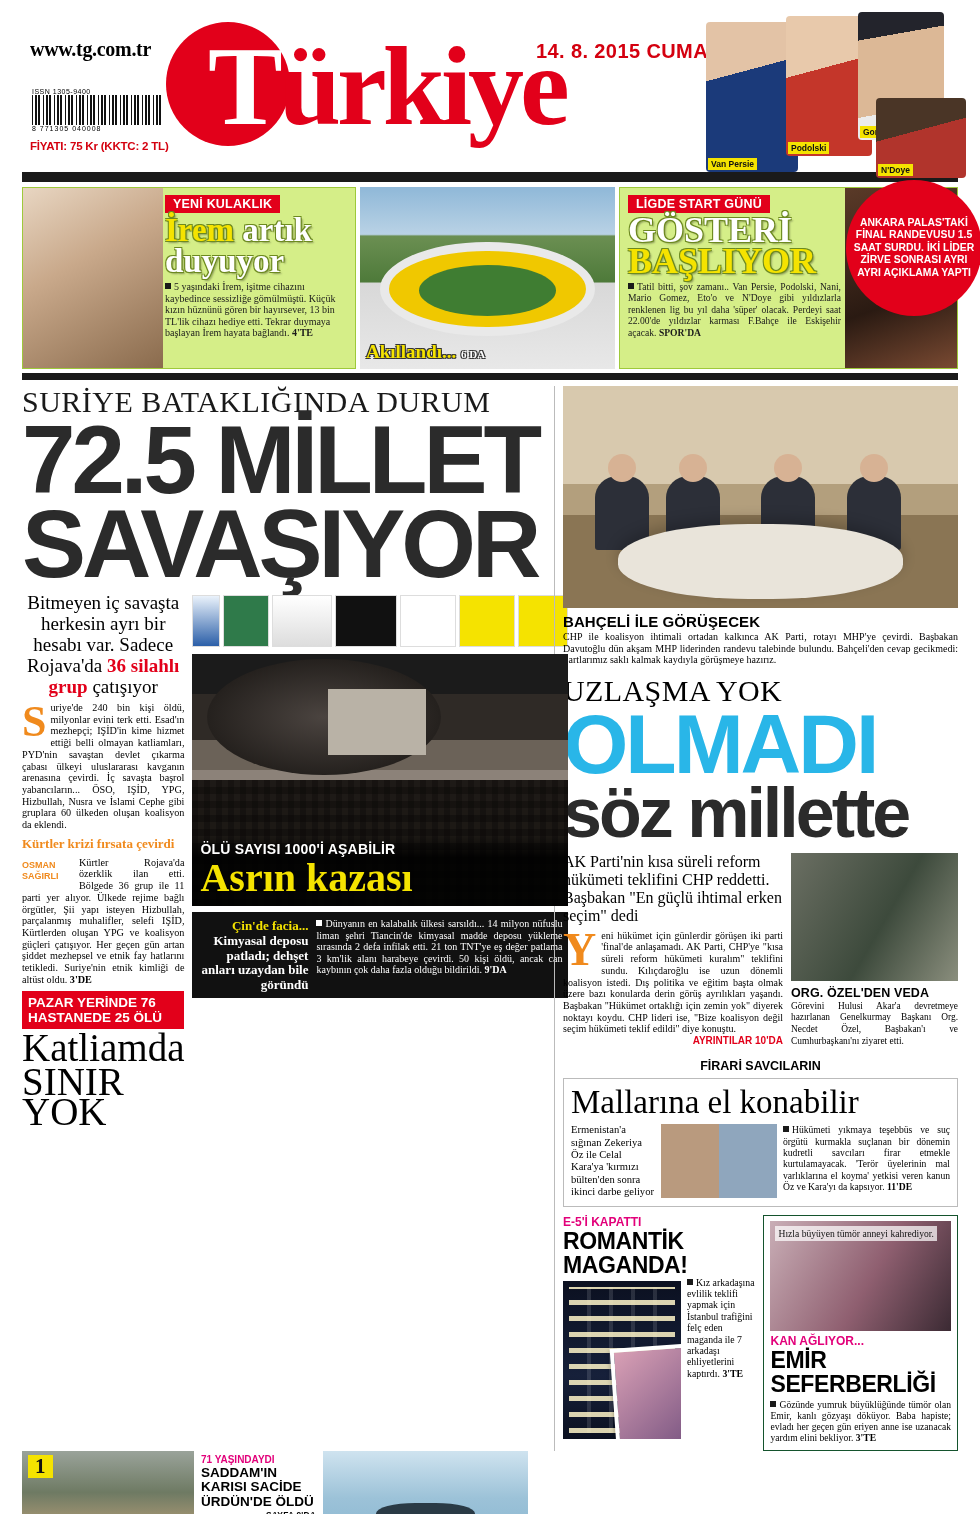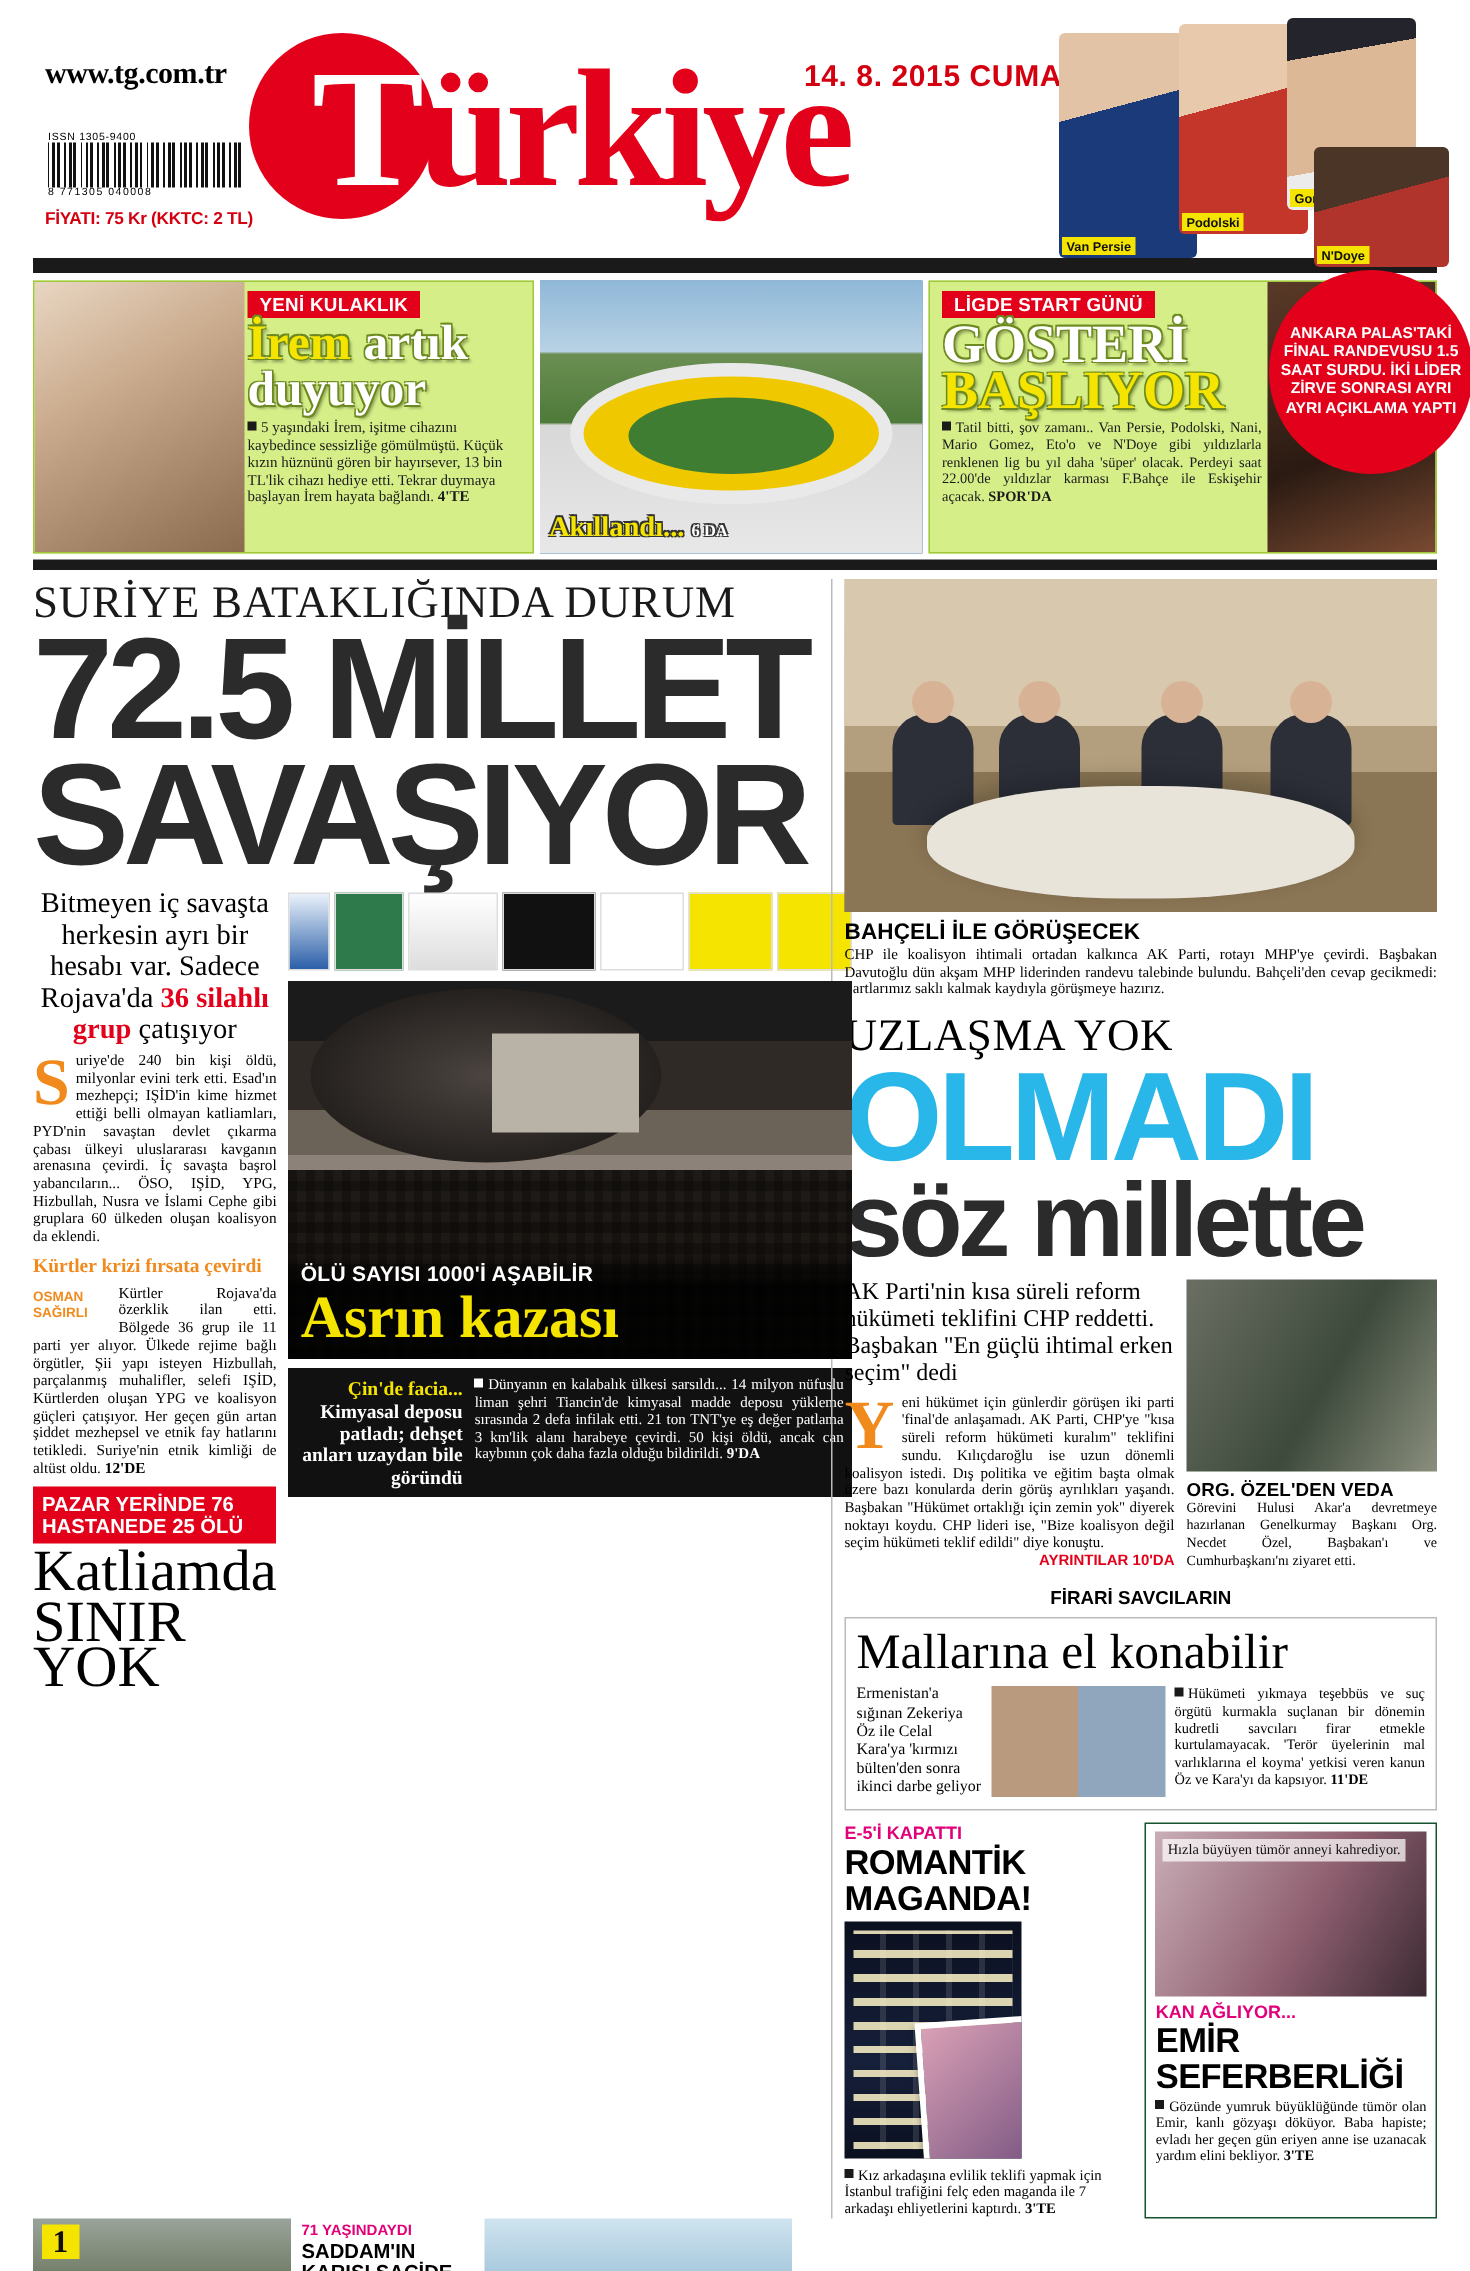--- a/index.html
+++ b/index.html
@@ -140,21 +140,21 @@
   .bot2 .lc { width:193px; }
   .bot2 .rc { width:195px; border:1px solid #14532d; padding:5px 6px 6px; }
   .kick-pink { color:#e2007a; font-weight:bold; font-size:12px; font-family:"Liberation Sans",sans-serif;}
   .h-blk { font-family:"Liberation Sans",sans-serif; font-weight:bold; font-size:23px; line-height:24px; letter-spacing:-.4px;}
   .traffic { width:118px; height:158px; position:relative; margin-top:4px; background:linear-gradient(#0b1020,#16203a 60%,#0b1020); overflow:hidden;}
   .traffic .lane { position:absolute; left:6px; top:6px; width:106px; height:146px;
     background:repeating-linear-gradient(0deg,rgba(255,245,200,.85) 0 5px,transparent 5px 16px),
                repeating-linear-gradient(90deg,transparent 0 18px,rgba(255,255,255,.12) 18px 22px);}
   .traffic .arrow { position:absolute; right:4px; bottom:34px; width:0; height:0; border:11px solid transparent; border-right-color:#f5e300; }
   .inset { position:absolute; right:-44px; bottom:-6px; width:112px; height:100px; border:4px solid #fff; background:linear-gradient(140deg,#d9a0b5,#6b4a7a); transform:rotate(-4deg); box-shadow:0 2px 5px rgba(0,0,0,.35);}
-  .flow { display:flex; gap:6px;flex-direction:column; }
+  .flow { display:flex; gap:6px; }
   .flow .t { flex:1; font-size:9.8px; line-height:11.4px; }
   .rc .ph3 { width:100%; height:110px; background:linear-gradient(120deg,#c9aeb6,#8f5f70 55%,#3b2a33); position:relative;}
   .rc .ph3 .cc { position:absolute; left:5px; top:5px; font-size:9.6px; line-height:11px; color:#111; background:rgba(255,255,255,.72); padding:2px 3px;}
   .rc p { font-size:9.6px; line-height:11.3px; text-align:justify; margin-top:3px;}
 
   
   .bot-left { display:flex; gap:7px; margin-top:7px; }
   .bl1 { width:172px; }
   .bl1 .ph { width:100%; height:92px; position:relative; background:linear-gradient(#9aa39a,#6e7a63 45%,#caa87e); overflow:hidden;}
   .numb { position:absolute; left:6px; top:4px; background:#f5e300; color:#111; font-family:"Liberation Serif",serif; font-size:21px; font-weight:bold; line-height:21px; padding:1px 7px;}
@@ -252,21 +252,21 @@
         <div class="lead-l">
           <div class="dek"><span>Bitmeyen iç savaşta herkesin ayrı bir hesabı var. Sadece Rojava'da </span><span class="red">36 silahlı grup</span><span> çatışıyor</span></div>
           <div class="art"><span class="dropcap">S</span><span>uriye'de 240 bin kişi öldü, milyonlar evini terk etti. Esad'ın mezhepçi; IŞİD'in kime hizmet ettiği belli olmayan katliamları, PYD'nin savaştan devlet çıkarma çabası ülkeyi uluslararası kavganın arenasına çevirdi. İç savaşta başrol yabancıların... ÖSO, IŞİD, YPG, Hizbullah, Nusra ve İslami Cephe gibi gruplara 60 ülkeden oluşan koalisyon da eklendi.</span></div>
           <div class="subhead-o">Kürtler krizi fırsata çevirdi</div>
           <div class="art">
             <span class="byline">
               <span class="av"></span>
               <span class="bar"></span>
               <span class="nm">OSMAN SAĞIRLI</span>
             </span>
-            <span>Kürtler Rojava'da özerklik ilan etti. Bölgede 36 grup ile 11 parti yer alıyor. Ülkede rejime bağlı örgütler, Şii yapı isteyen Hizbullah, parçalanmış muhalifler, selefi IŞİD, Kürtlerden oluşan YPG ve koalisyon güçleri çatışıyor. Her geçen gün artan şiddet mezhepsel ve etnik fay hatlarını tetikledi. Suriye'nin etnik kimliği de altüst oldu.</span> <b>12'DE</b>
+            <span>Kürtler Rojava'da özerklik ilan etti. Bölgede 36 grup ile 11 parti yer alıyor. Ülkede rejime bağlı örgütler, Şii yapı isteyen Hizbullah, parçalanmış muhalifler, selefi IŞİD, Kürtlerden oluşan YPG ve koalisyon güçleri çatışıyor. Her geçen gün artan şiddet mezhepsel ve etnik fay hatlarını tetikledi. Suriye'nin etnik kimliği de altüst oldu.</span> <b>3'DE</b>
           </div>
           <div class="redbox">PAZAR YERİNDE 76 HASTANEDE 25 ÖLÜ</div>
           <div class="serif-h">Katliamda</div>
           <div class="serif-h">SINIR YOK</div>
         </div>
 
         <div class="lead-r">
           <div class="flags">
             <div class="flag" style="width:28px;background:linear-gradient(#eaf2fb,#2b5fa8)"></div>
             <div class="flag" style="width:46px;background:#2f7a4a"></div>

